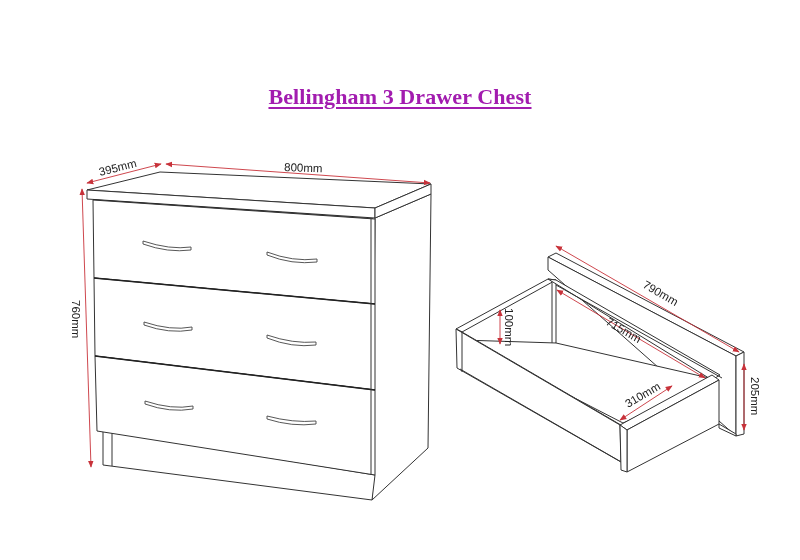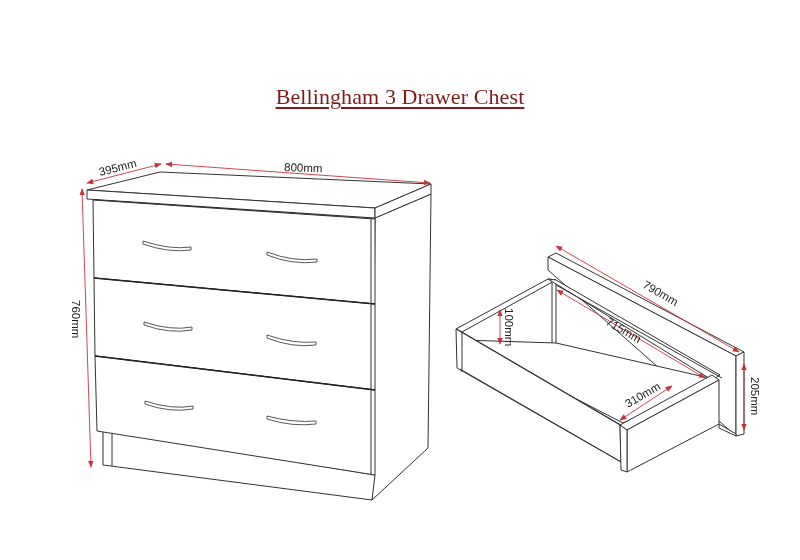--- a/index.html
+++ b/index.html
@@ -14,23 +14,23 @@
       overflow: hidden;
       font-family: "Liberation Sans", sans-serif;
     }
     .title {
       position: absolute;
       left: 0;
       top: 84px;
       width: 800px;
       text-align: center;
       font-family: "Liberation Serif", serif;
-      font-weight: normal;
+      font-weight: bold;
       font-size: 22px;
-      color: #7f1d1d;
+      color: #a21caf;
       text-decoration: underline;
       text-underline-offset: 3px;
       text-decoration-thickness: 2px;
       letter-spacing: 0.1px;
     }
     svg.diagram {
       position: absolute;
       left: 0;
       top: 0;
       width: 800px;

